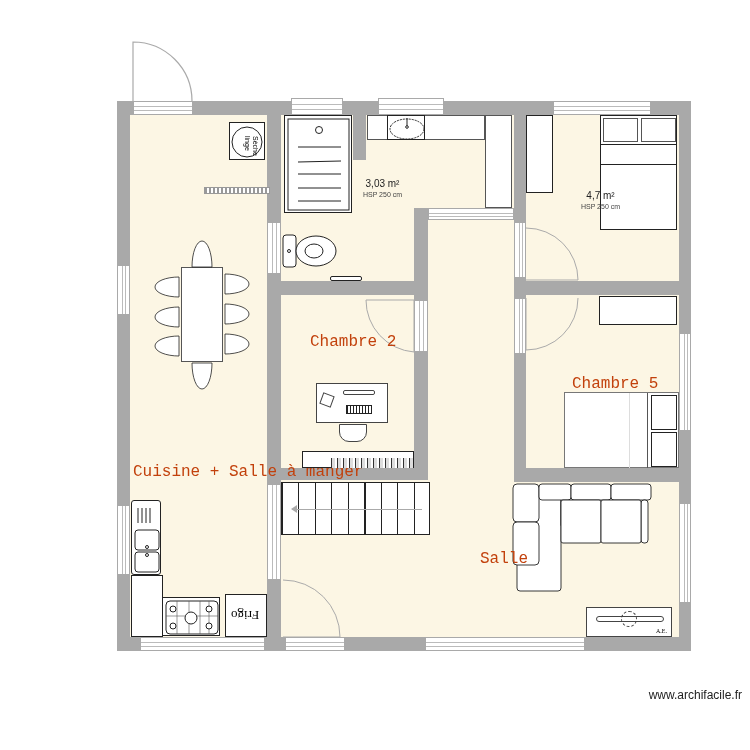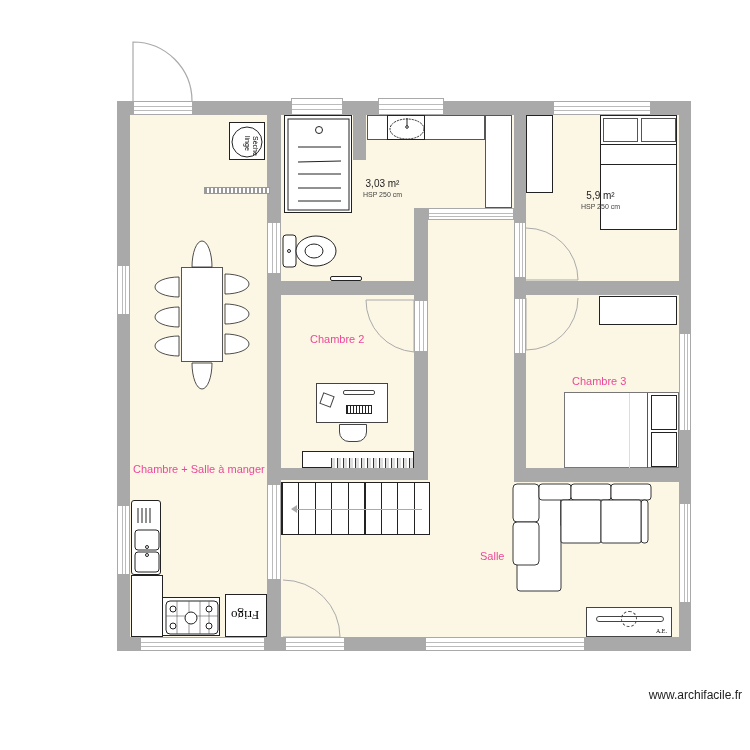--- a/index.html
+++ b/index.html
@@ -6,21 +6,21 @@
   body{width:750px;height:750px;position:relative;overflow:hidden;font-family:"Liberation Sans",sans-serif;}
   .abs{position:absolute;}
   .floor{position:absolute;background:#fcf6e4;}
   .wall{position:absolute;background:#a9a9a9;}
   .win{position:absolute;background:#fff;border:1px solid #a9a9a9;box-sizing:border-box;}
   .win.h::before,.win.h::after{content:"";position:absolute;left:0;right:0;height:1px;background:#bbb;}
   .win.h::before{top:35%;} .win.h::after{top:65%;}
   .win.v::before,.win.v::after{content:"";position:absolute;top:0;bottom:0;width:1px;background:#bbb;}
   .win.v::before{left:35%;} .win.v::after{left:65%;}
   .furn{position:absolute;background:#fff;border:1px solid #222;box-sizing:border-box;}
-  .lbl{position:absolute;font-size:11px;color:#ec4899;white-space:nowrap;}
+  .lbl{position:absolute;font-size:16px;color:#c2410c;white-space:nowrap;font-family:Liberation Mono, monospace;}
   .area{position:absolute;font-size:10px;color:#222;text-align:center;line-height:11px;}
   .area .hsp{font-size:7px;color:#444;}
   svg{position:absolute;overflow:visible;}
   .credit{position:absolute;right:8px;top:688px;font-size:12px;color:#222;}
 </style>
 </head>
 <body>
 
 <div class="floor" style="left:130px;top:115px;width:137px;height:522px;"></div>
 <div class="floor" style="left:281px;top:115px;width:233px;height:166px;"></div>
@@ -122,21 +122,21 @@
     <circle cx="10" cy="11" r="3" fill="#fff" stroke="#222"></circle>
       <circle cx="10" cy="28" r="3" fill="#fff" stroke="#222"></circle>
     <circle cx="28" cy="20" r="6" fill="#fff" stroke="#222"></circle>
     <circle cx="46" cy="11" r="3" fill="#fff" stroke="#222"></circle>
       <circle cx="46" cy="28" r="3" fill="#fff" stroke="#222"></circle>
   </svg>
 </div>
 <div class="furn" style="left:225px;top:594px;width:42px;height:43px;">
   <span class="abs" style="left:5px;top:12px;font-size:13px;font-family:'Liberation Serif',serif;transform:rotate(180deg);">Frigo</span>
 </div>
-<span class="lbl" style="left:133px;top:463px;">Chambre + Salle à manger</span>
+<span class="lbl" style="left:133px;top:463px;">Cuisine + Salle à manger</span>
 
 <div class="furn" style="left:284px;top:115px;width:68px;height:98px;">
   <svg width="68" height="98" style="left:0;top:0;">
     <rect x="3" y="3" width="61" height="91" fill="#fff" stroke="#222"></rect>
     <circle cx="34" cy="14" r="3.5" fill="none" stroke="#222"></circle>
     <g stroke="#222">
         <line x1="13" y1="31" x2="56" y2="31"></line>
         <line x1="13" y1="46" x2="56" y2="45"></line>
         <line x1="13" y1="58" x2="56" y2="58"></line>
         <line x1="13" y1="72" x2="56" y2="72"></line>
@@ -166,37 +166,37 @@
 <div class="abs" style="left:330px;top:276px;width:30px;height:3px;border:1px solid #222;background:#fff;border-radius:2px;"></div>
 
 <div class="furn" style="left:526px;top:115px;width:27px;height:78px;"></div>
 <div class="furn" style="left:600px;top:115px;width:77px;height:115px;">
   <div class="abs" style="left:2px;top:2px;width:33px;height:22px;border:1px solid #555;"></div>
   <div class="abs" style="left:40px;top:2px;width:33px;height:22px;border:1px solid #555;"></div>
   <div class="abs" style="left:-1px;top:28px;width:77px;height:0;border-top:1px solid #222;"></div>
   <div class="abs" style="left:-1px;top:48px;width:77px;height:0;border-top:1px solid #222;"></div>
 </div>
 <div class="area" style="left:568px;top:190px;width:65px;">
-  <div>5,9 m²</div>
+  <div>4,7 m²</div>
   <div class="hsp">HSP 250 cm</div>
 </div>
 
 <span class="lbl" style="left:310px;top:333px;">Chambre 2</span>
 <div class="furn" style="left:316px;top:383px;width:72px;height:40px;border-color:#444;">
   <div class="abs" style="left:26px;top:6px;width:30px;height:3px;border:1px solid #444;border-radius:2px;"></div>
   <div class="abs" style="left:29px;top:21px;width:24px;height:7px;background:repeating-linear-gradient(90deg,#222 0 1px,#fff 1px 3px);border:1px solid #222;"></div>
   <div class="abs" style="left:4px;top:10px;width:10px;height:10px;border:1px solid #444;transform:rotate(20deg);"></div>
 </div>
 <div class="abs" style="left:339px;top:424px;width:26px;height:16px;border:1px solid #444;border-radius:0 0 10px 10px;background:#fff;"></div>
 <div class="furn" style="left:302px;top:451px;width:112px;height:17px;">
   <div class="abs" style="left:28px;top:6px;width:82px;height:10px;background:repeating-linear-gradient(90deg,#333 0 1px,#ddd 1px 4px,#fff 4px 6px);"></div>
 </div>
 
 <div class="furn" style="left:599px;top:296px;width:78px;height:29px;"></div>
-<span class="lbl" style="left:572px;top:375px;">Chambre 3</span>
+<span class="lbl" style="left:572px;top:375px;">Chambre 5</span>
 <div class="furn" style="left:564px;top:392px;width:115px;height:76px;border-color:#777;">
   <div class="abs" style="left:64px;top:0;width:0;height:75px;border-left:1px solid #ddd;"></div>
   <div class="abs" style="left:82px;top:0;width:0;height:75px;border-left:1px solid #555;"></div>
   <div class="abs" style="left:86px;top:2px;width:24px;height:33px;border:1px solid #222;"></div>
   <div class="abs" style="left:86px;top:39px;width:24px;height:33px;border:1px solid #222;"></div>
 </div>
 
 <div class="furn" style="left:281px;top:482px;width:149px;height:53px;background:repeating-linear-gradient(90deg,#222 0 1px,#fff 1px 16.5px);">
   <div class="abs" style="left:10px;top:26px;width:130px;height:1px;background:#aaa;"></div>
   <div class="abs" style="left:9px;top:22px;width:0;height:0;border-top:4px solid transparent;border-bottom:4px solid transparent;border-right:6px solid #aaa;"></div>

